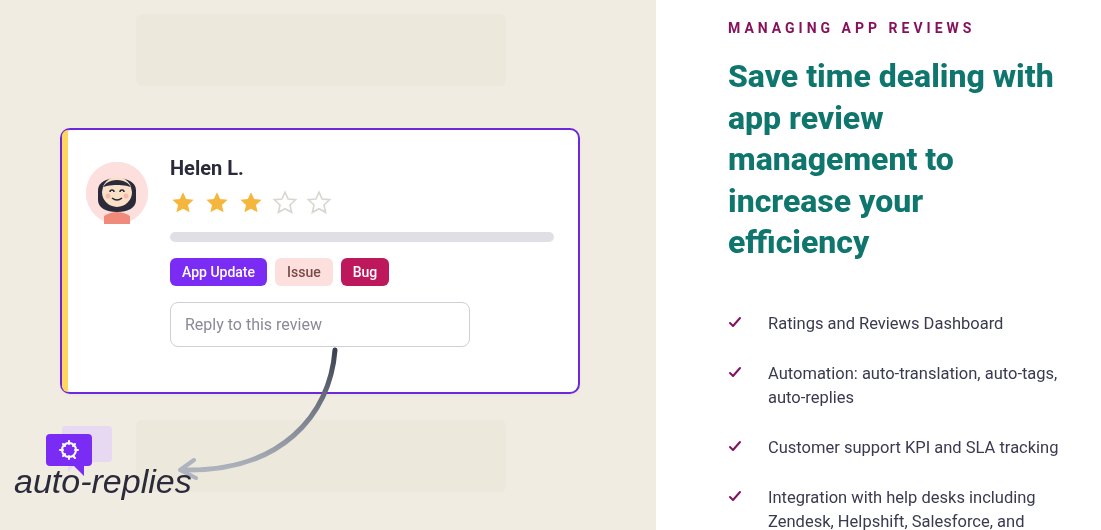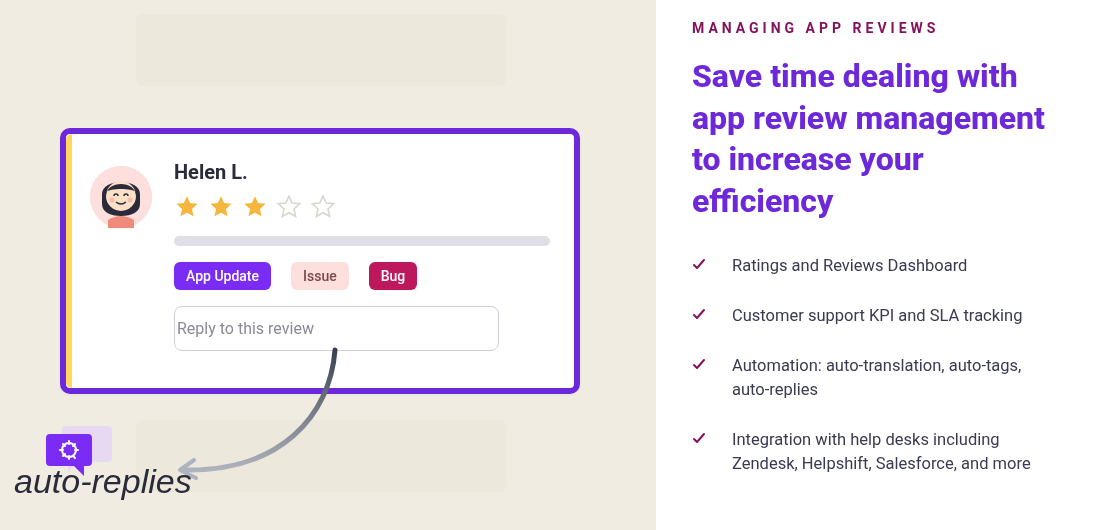--- a/index.html
+++ b/index.html
@@ -1,42 +1,42 @@
 <!DOCTYPE html>
 <html><head>
 <meta charset="utf-8">
 <style>
 *{margin:0;padding:0;box-sizing:border-box}
 body{font-family:-apple-system,BlinkMacSystemFont,"Segoe UI",Roboto,sans-serif;background:#fff;width:1101px;height:530px;overflow:hidden}
 .wrap{display:flex;width:100%;height:100%}
 .left{width:656px;height:530px;background:#f1ece1;position:relative}
 .ph-top{position:absolute;left:136px;top:14px;width:370px;height:72px;background:#ede8dc;border-radius:6px}
 .ph-bot{position:absolute;left:136px;top:420px;width:370px;height:72px;background:#ede8dc;border-radius:6px}
-.card{position:absolute;left:60px;top:128px;width:520px;height:266px;background:#fff;border:6px solid #6d28d9;border-radius:10px;box-shadow:0 1px 3px rgba(0,0,0,.04)}
+.card{position:absolute;left:60px;top:128px;width:520px;height:266px;background:#fff;border:2px solid #6d28d9;border-radius:10px;box-shadow:0 1px 3px rgba(0,0,0,.04)}
 .ybar{position:absolute;left:0;top:0;width:6px;height:100%;background:#ffd75e;border-radius:10px 0 0 10px}
 .avatar{position:absolute;left:24px;top:32px;width:62px;height:62px;border-radius:50%;background:#fde0de}
 .avatar svg{width:100%;height:100%}
 .cbody{position:absolute;left:108px;top:26px;right:24px}
 .rname{font-size:20px;font-weight:700;color:#2a2a3a;margin-bottom:10px}
 .stars{display:flex;gap:8px;margin-bottom:16px}
 .star svg{width:26px;height:26px;display:block}
 .bar{width:100%;height:10px;background:#e0dfe6;border-radius:5px;margin-bottom:16px}
-.tags{display:flex;gap:20px;margin-bottom:16px}
+.tags{display:flex;gap:8px;margin-bottom:16px}
 .tag{padding:6px 12px;border-radius:6px;font-size:14px;font-weight:500}
 .tag.purple{background:#7a2cf5;color:#fff}
 .tag.pink{background:#fde0de;color:#7a4a48}
 .tag.red{background:#be185d;color:#fff}
-.reply{width:325px;padding:12px 2px;border:1px solid #d0cfd8;border-radius:8px;font-size:16px;color:#888;background:#fff;font-family:inherit}
+.reply{width:300px;padding:12px 14px;border:1px solid #d0cfd8;border-radius:8px;font-size:16px;color:#888;background:#fff;font-family:inherit}
 .reply::placeholder{color:#8a8a98}
 .arrow{position:absolute;left:170px;top:346px;width:170px;height:140px;pointer-events:none}
 .ar-label{position:absolute;left:14px;top:462px;font-family:Liberation Sans, sans-serif;font-size:34px;color:#2a2a3a;font-style:italic}
 .chaticon{position:absolute;left:44px;top:420px;width:70px;height:60px}
-.right{flex:1;padding:20px 40px 20px 36px}
+.right{flex:1;padding:20px 40px 20px 72px}
 .eyebrow{font-size:14px;font-weight:700;letter-spacing:4px;color:#84135c;margin-bottom:20px}
-.headline{font-size:32px;font-weight:800;color:#6d28d9;line-height:1.3;margin-bottom:32px}
+.headline{font-size:32px;font-weight:800;color:#0f766e;line-height:1.3;margin-bottom:48px}
 .feats{list-style:none}
 .feats li{display:flex;gap:26px;margin-bottom:26px;font-size:16.5px;color:#3a3a50;line-height:1.45}
 .chk{flex-shrink:0;width:14px;height:14px;margin-top:4px}
 .chk svg{width:14px;height:14px;display:block}
 </style>
 </head>
 <body>
 
 <div class="wrap">
   <div class="left">
@@ -131,29 +131,29 @@
             </svg>
           </span>
           <span>Ratings and Reviews Dashboard</span>
         </li>
       <li>
           <span class="chk">
             <svg viewBox="0 0 14 14">
               <path d="M2 7 l3 3 l7 -8" stroke="#84135c" stroke-width="2" fill="none" stroke-linecap="round" stroke-linejoin="round"></path>
             </svg>
           </span>
-          <span>Customer support KPI and SLA tracking</span>
+          <span>Automation: auto-translation, auto-tags, auto-replies</span>
         </li>
       <li>
           <span class="chk">
             <svg viewBox="0 0 14 14">
               <path d="M2 7 l3 3 l7 -8" stroke="#84135c" stroke-width="2" fill="none" stroke-linecap="round" stroke-linejoin="round"></path>
             </svg>
           </span>
-          <span>Automation: auto-translation, auto-tags, auto-replies</span>
+          <span>Customer support KPI and SLA tracking</span>
         </li>
       <li>
           <span class="chk">
             <svg viewBox="0 0 14 14">
               <path d="M2 7 l3 3 l7 -8" stroke="#84135c" stroke-width="2" fill="none" stroke-linecap="round" stroke-linejoin="round"></path>
             </svg>
           </span>
           <span>Integration with help desks including Zendesk, Helpshift, Salesforce, and more</span>
         </li>
     </ul>

